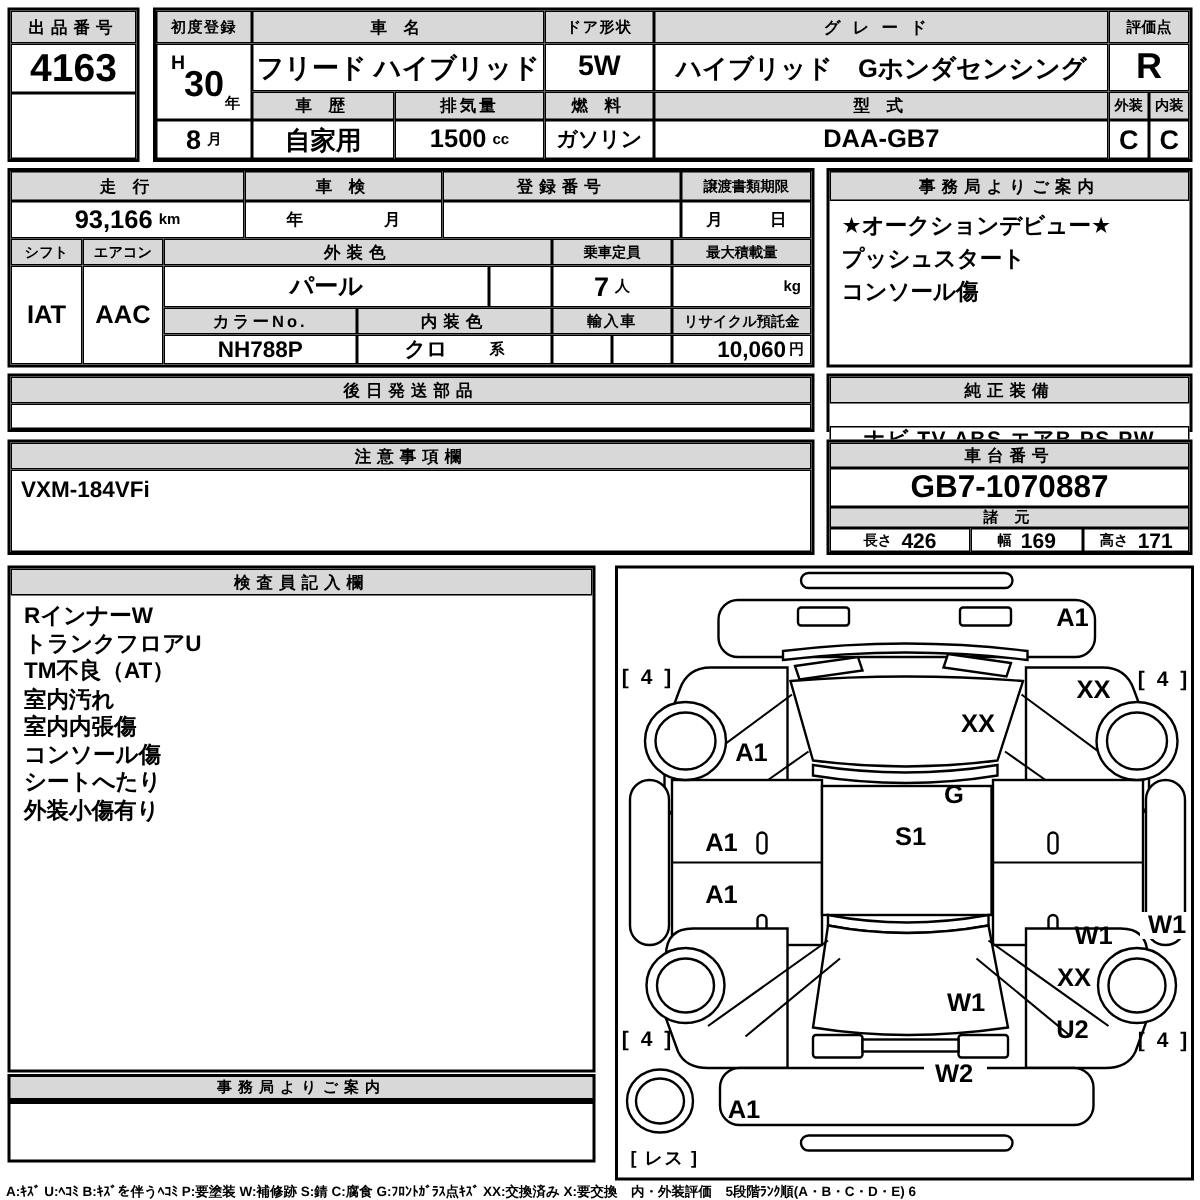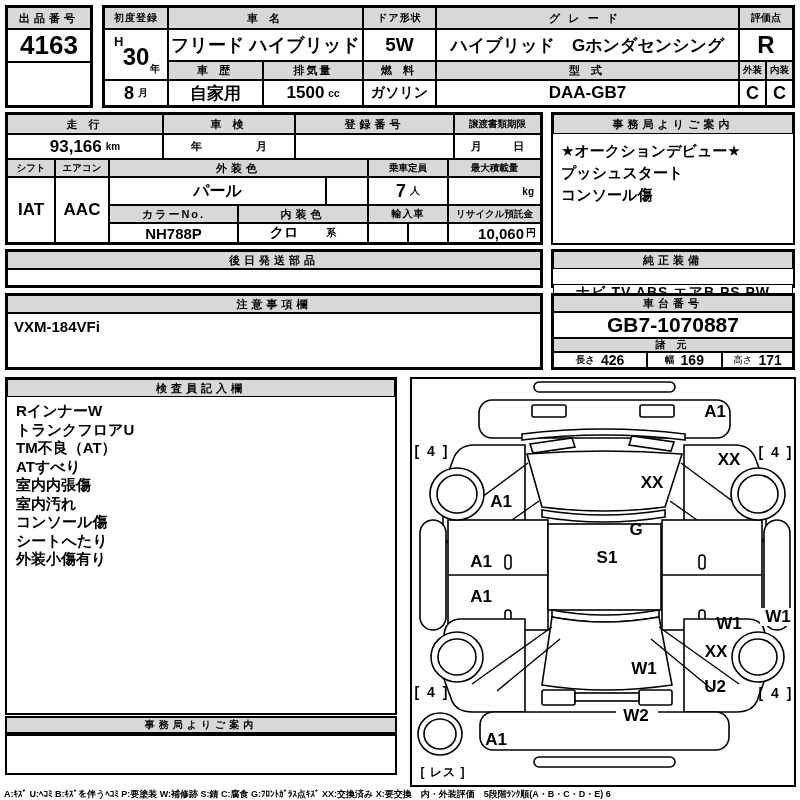--- a/index.html
+++ b/index.html
@@ -162,34 +162,33 @@
     <div class="c h" style="left:0;top:43px;width:240px;height:14px;font-size:10px">諸 元</div>
     <div class="c" style="left:0;top:57px;width:94px;height:16px">
       <span style="font-size:9.5px;font-weight:600;margin-right:6px">長さ</span>
       <span class="v" style="font-size:14px">426</span>
     </div>
     <div class="c" style="left:94px;top:57px;width:75px;height:16px">
       <span style="font-size:9.5px;font-weight:600;margin-right:6px">幅</span>
       <span class="v" style="font-size:14px">169</span>
     </div>
     <div class="c" style="left:169px;top:57px;width:71px;height:16px">
-      <span style="font-size:9.5px;font-weight:400;margin-right:6px">高さ</span>
+      <span style="font-size:9.5px;font-weight:700;margin-right:6px">高さ</span>
       <span class="v" style="font-size:14px">171</span>
     </div>
   </div>
 
   <div class="box" style="left:5px;top:377px;width:392px;height:338px">
     <div class="c h" style="left:0;top:0;width:388px;height:18px">検査員記入欄</div>
     <div class="insp" style="left:0;top:18px;width:388px;height:316px">
       <div>RインナーW</div>
       <div>トランクフロアU</div>
       <div>TM不良（AT）</div>
-      <div>ATすべり</div>
+      <div>室内汚れ</div>
       <div>室内内張傷</div>
-      <div>室内汚れ</div>
       <div>コンソール傷</div>
       <div>シートへたり</div>
       <div>外装小傷有り</div>
     </div>
   </div>
 
   <div class="box h" style="left:5px;top:716px;width:392px;height:18px;display:flex;align-items:center;justify-content:center;font-size:10px">事務局よりご案内</div>
   <div class="box" style="left:5px;top:734px;width:392px;height:41px"></div>
 
   <div class="box" style="left:410px;top:377px;width:386px;height:410px">

